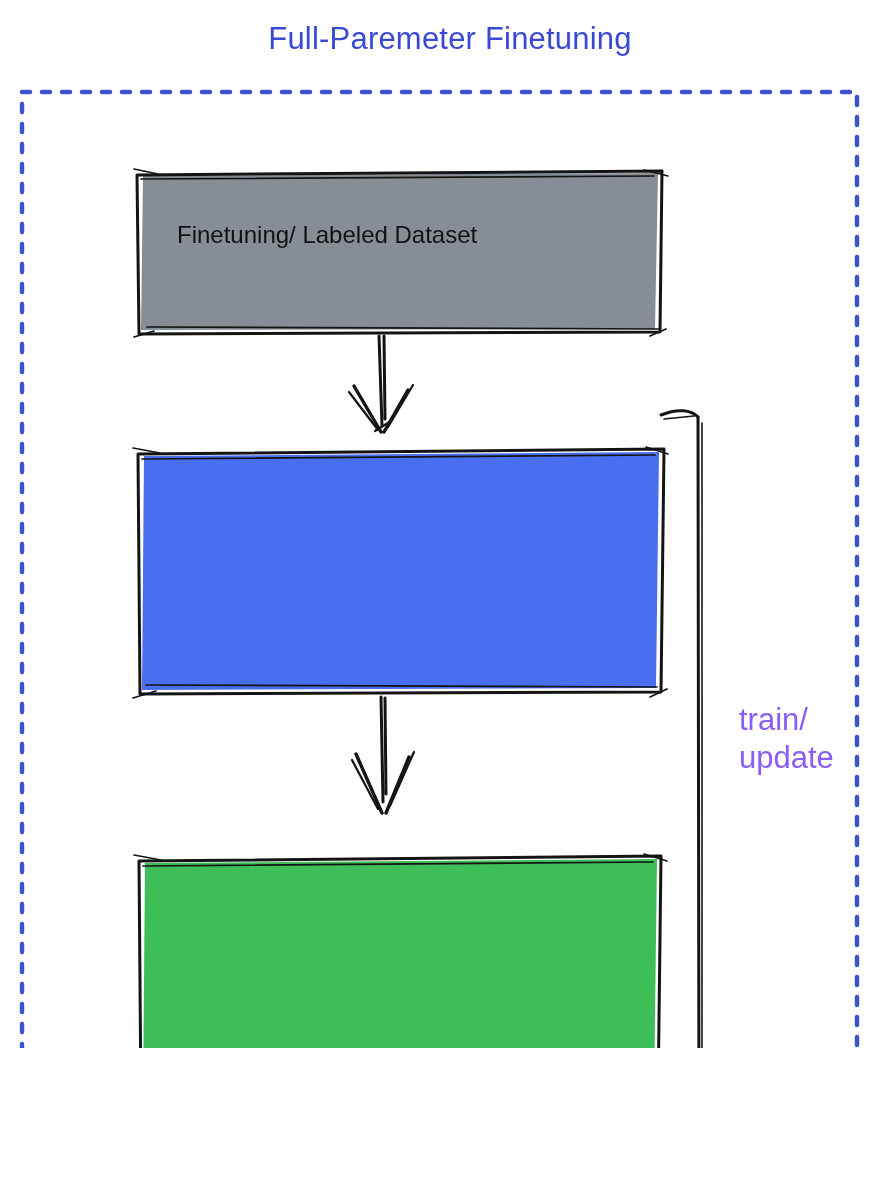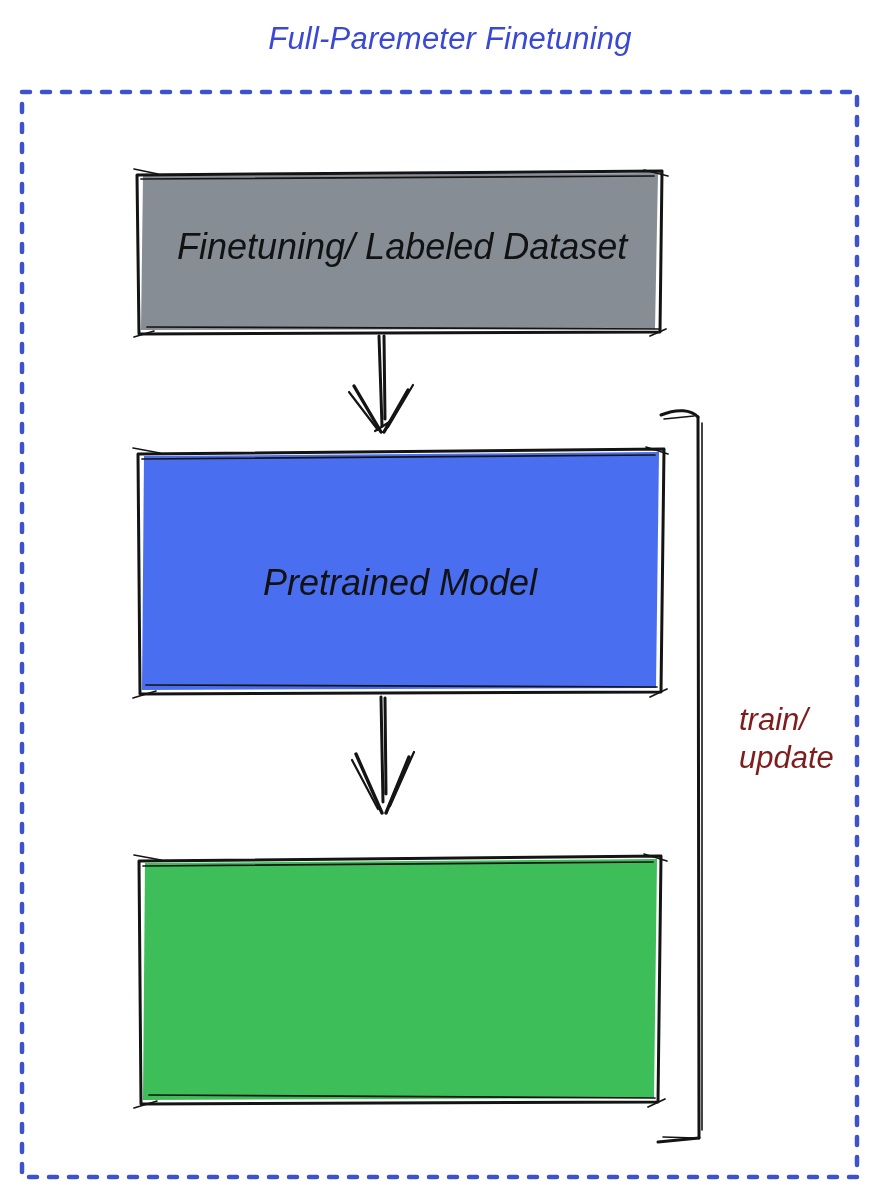--- a/index.html
+++ b/index.html
@@ -4,47 +4,45 @@
 <style>
   html, body {
     margin: 0;
     padding: 0;
     background: #ffffff;
     font-family: "Liberation Sans", "DejaVu Sans", sans-serif;
   }
   .stage {
     position: relative;
     width: 880px;
-    height: 1200px;
+    height: 1048px;
     background: #ffffff;
     overflow: hidden;
-    font-style: italic;
   }
   .diagram-title {
     position: absolute;
     left: 10px;
     top: 20px;
     width: 880px;
     text-align: center;
     font-size: 31px;
     line-height: 38px;
     color: #3949d6;
     letter-spacing: 0.2px;
   }
   .art {
     position: absolute;
     left: 0;
     top: 0;
   }
   .box-label {
     position: absolute;
-    font-size: 36px;
+    font-size: 24px;
     line-height: 38px;
     color: #121212;
-    margin-top: 12px;
   }
   .label-dataset {
     left: 177px;
     top: 216px;
     width: 470px;
     text-align: left;
   }
   .label-pretrained {
     left: 138px;
     top: 552px;
@@ -56,21 +54,21 @@
     top: 959px;
     width: 520px;
     text-align: center;
   }
   .bracket-label {
     position: absolute;
     left: 739px;
     top: 701px;
     font-size: 31px;
     line-height: 38px;
-    color: #7f1d1d;
+    color: #8b5cf6;
     white-space: pre-line;
     text-align: left;
   }
 </style>
 </head>
 <body>
 
 <div class="stage">
 
   <div class="diagram-title">Full-Paremeter Finetuning</div>
@@ -114,19 +112,18 @@
       <path d="M664,419 L694,416" stroke-width="1.6"></path>
       <path d="M698,417 L699,1138" stroke-width="3"></path>
       <path d="M702,423 L702,1130" stroke-width="1.6"></path>
       <path d="M699,1138 L658,1142" stroke-width="3"></path>
       <path d="M663,1137 L696,1138" stroke-width="1.6"></path>
     </g>
   </svg>
 
   <div class="box-label label-dataset">Finetuning/ Labeled Dataset</div>
 
-  <div class="box-label label-pretrained">Pretrained Model</div>
 
 
   <div class="bracket-label">train/
 update</div>
 
 </div>
 
 </body></html>

